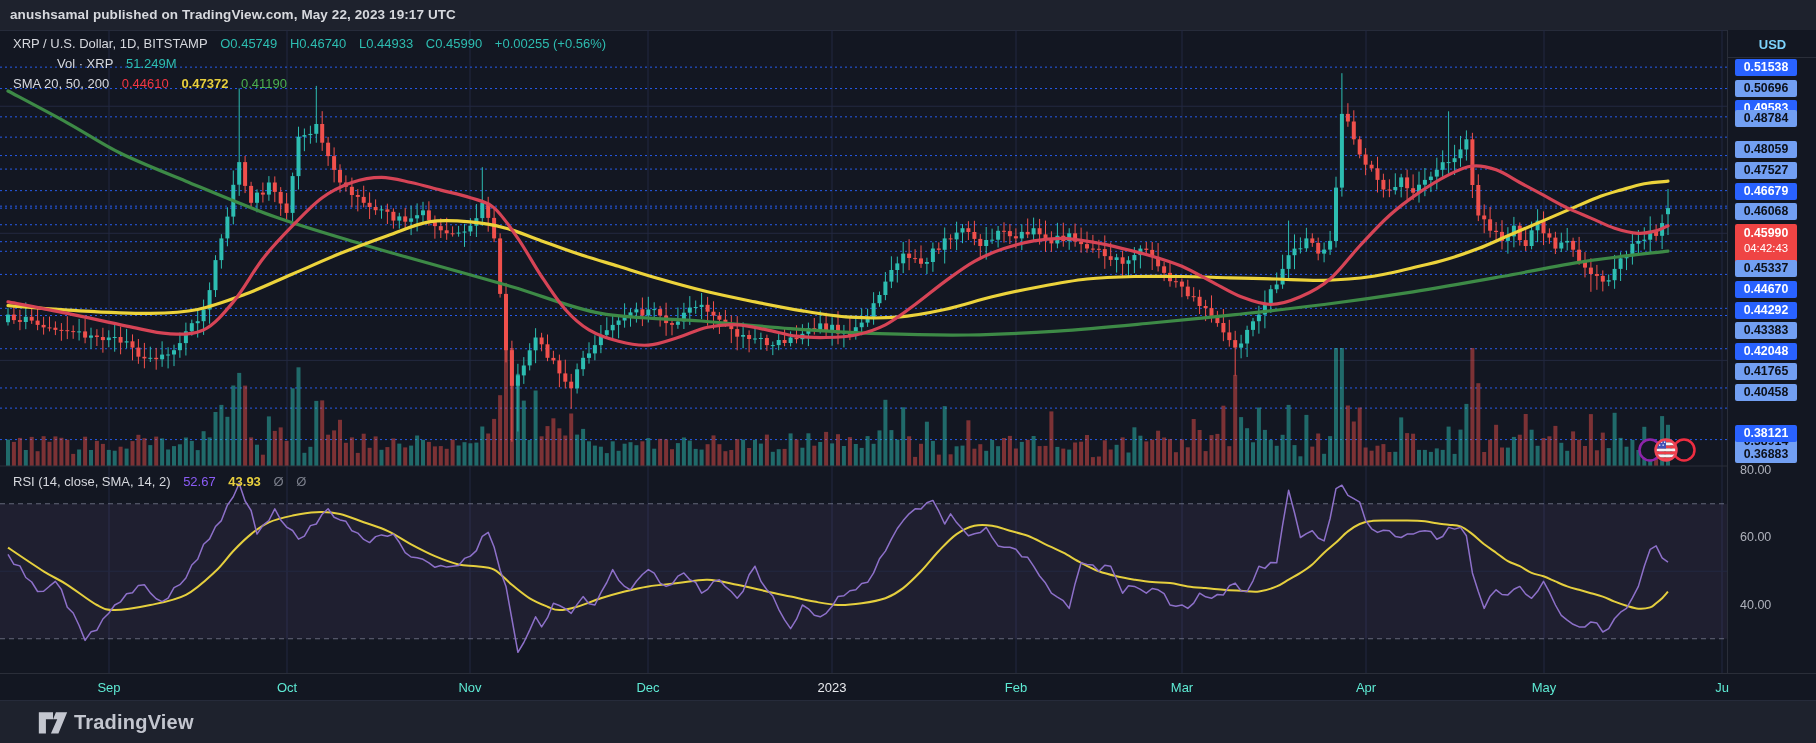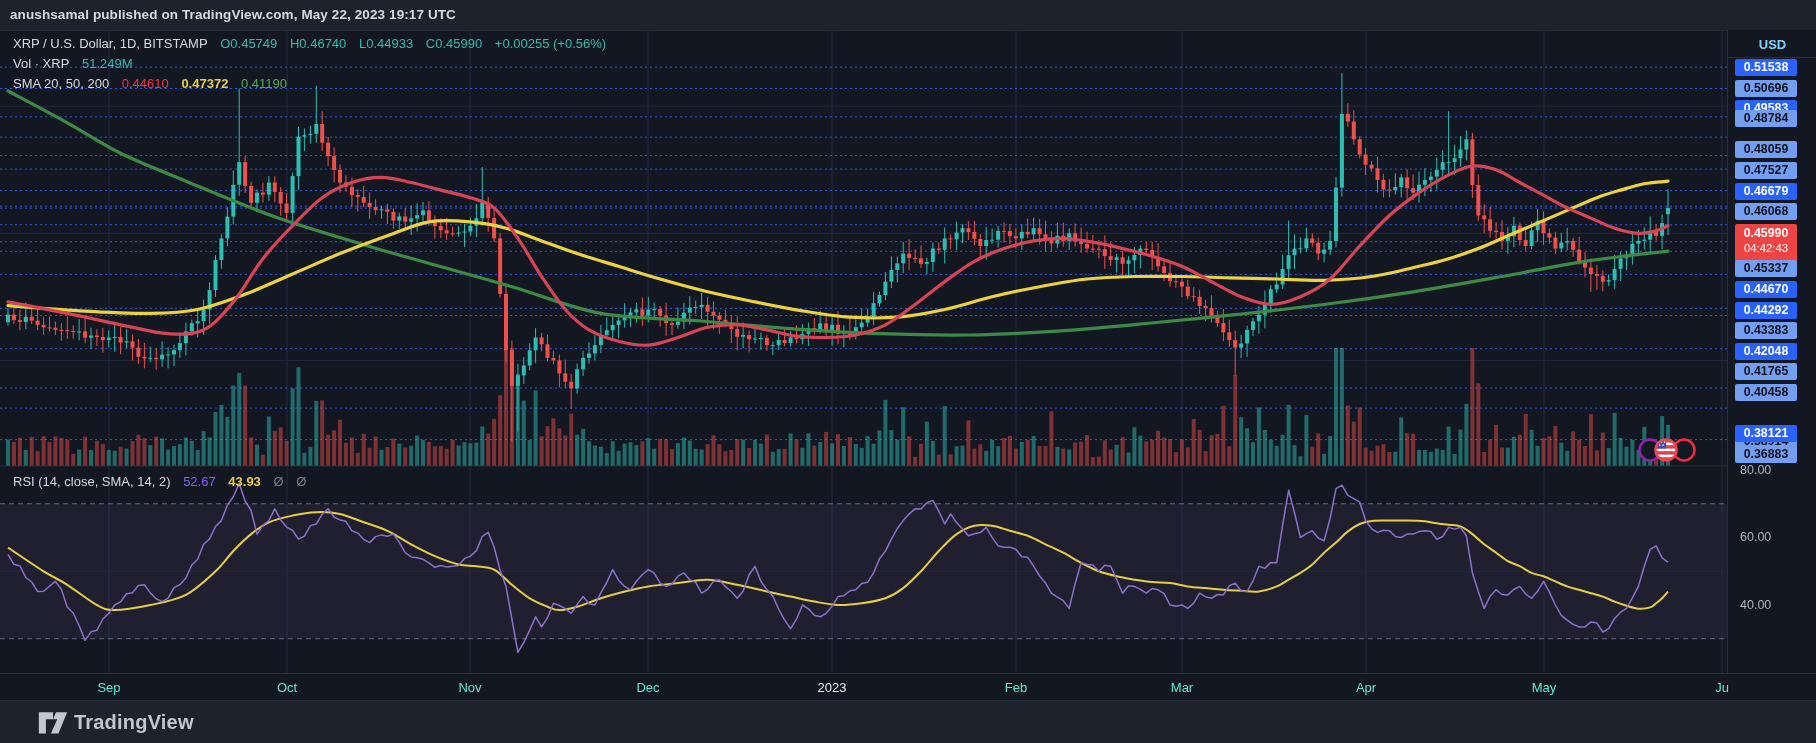--- a/index.html
+++ b/index.html
@@ -966,21 +966,21 @@
     </svg>
 
   <div class="abs legend-row" style="top:36px;">
     <span class="t-white">XRP / U.S. Dollar, 1D, BITSTAMP</span>
     <span class="t-teal">O0.45749</span>
     <span class="t-teal">H0.46740</span>
     <span class="t-teal">L0.44933</span>
     <span class="t-teal">C0.45990</span>
     <span class="t-teal">+0.00255 (+0.56%)</span>
   </div>
-  <div class="abs legend-row" style="top:56px;">
+  <div class="abs legend-row" style="top:56px;margin-left:44px;">
     <span class="t-white">Vol · XRP</span>
     <span class="t-teal">51.249M</span>
   </div>
   <div class="abs legend-row" style="top:76px;">
     <span class="t-white">SMA 20, 50, 200</span>
     <span class="t-red">0.44610</span>
     <span class="t-yellow">0.47372</span>
     <span class="t-green">0.41190</span>
   </div>
 

